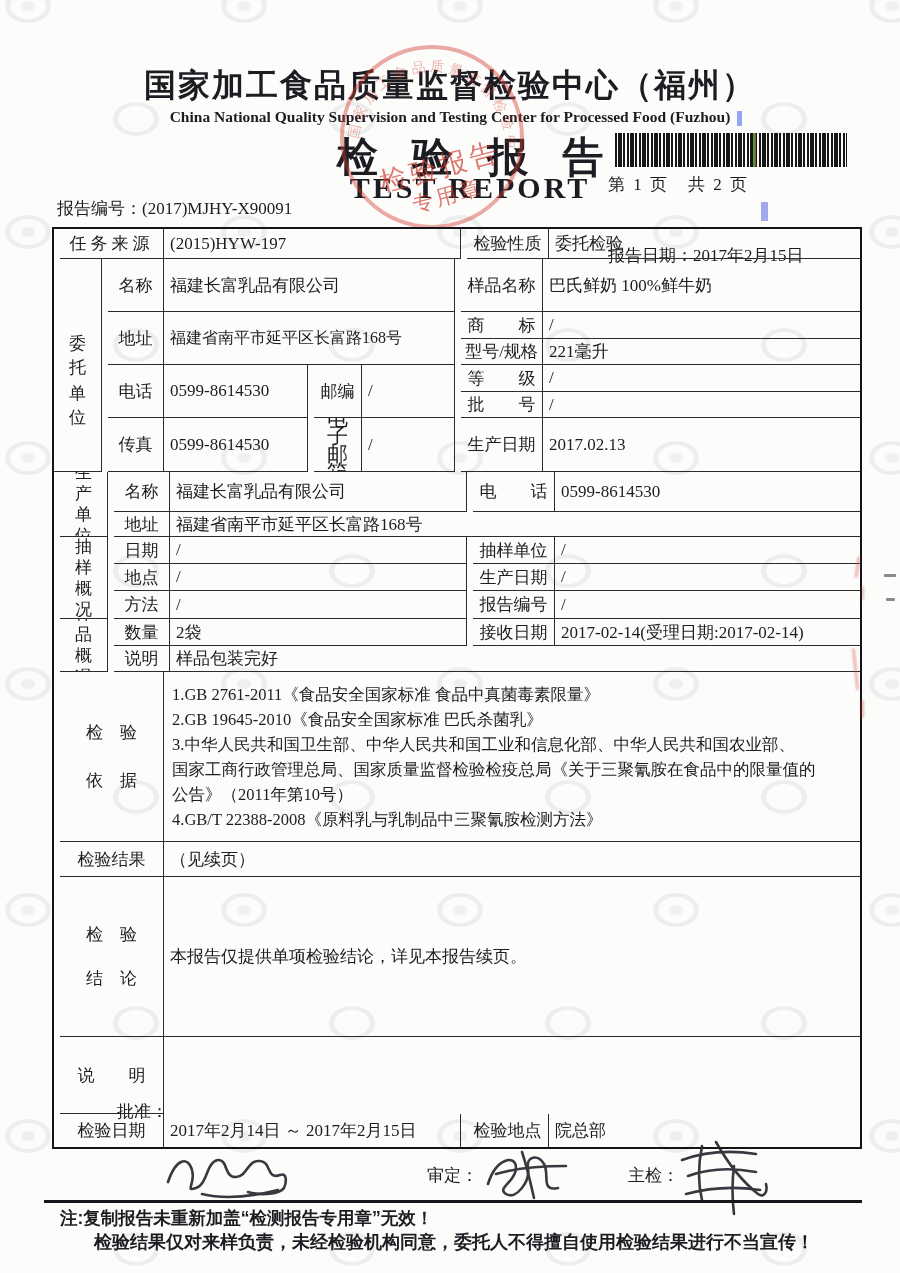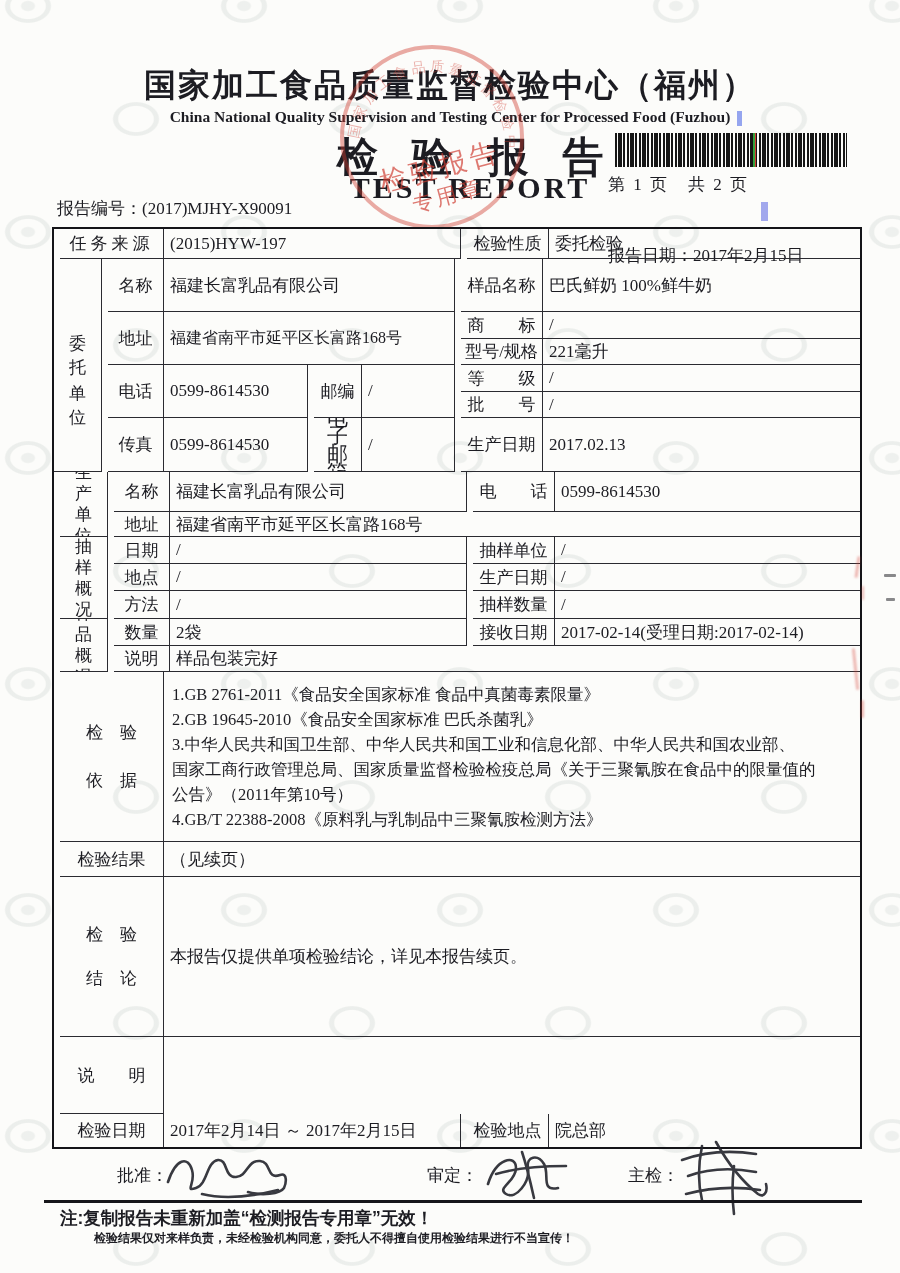--- a/index.html
+++ b/index.html
@@ -58,21 +58,21 @@
   .w353{flex:0 0 353px;width:353px;}
   .grow{flex:1 1 auto;min-width:0;}
   .basis-cell{flex-direction:column;align-items:flex-start;justify-content:center;padding-left:8px;}
   .basis-line{line-height:25px;font-size:16.5px;white-space:nowrap;}
   
   .stampsvg{position:absolute;left:332px;top:37px;pointer-events:none;}
   
   .sig-label{position:absolute;font-size:17px;}
   .rule{position:absolute;left:44px;top:1200px;width:818px;height:3px;background:#16161a;}
   .note1{position:absolute;left:60px;top:1206px;font-size:17.5px;font-weight:bold;font-family:"Liberation Sans","DejaVu Sans",sans-serif;}
-  .note2{position:absolute;left:94px;top:1230px;font-size:12px;font-weight:bold;font-family:"Liberation Sans","DejaVu Sans",sans-serif;}
+  .note2{position:absolute;left:94px;top:1230px;font-size:18px;font-weight:bold;font-family:"Liberation Sans","DejaVu Sans",sans-serif;}
   .edge-dash{position:absolute;background:rgba(40,40,46,.55);border-radius:1px;}
 </style>
 </head>
 <body>
 
 <div class="page">
 
   <div class="abs hdr-cn">国家加工食品质量监督检验中心（福州）</div>
   <div class="abs hdr-en">China National Quality Supervision and Testing Center for Processed Food (Fuzhou)</div>
   <div class="abs title-cn">检 验 报 告</div>
@@ -200,21 +200,21 @@
         </div>
         <div class="r" style="height:27px">
           <div class="c lb w56">地点</div>
           <div class="c w297">/</div>
           <div class="c lb w82">生产日期</div>
           <div class="c grow nr">/</div>
         </div>
         <div class="r" style="height:28px">
           <div class="c lb w56">方法</div>
           <div class="c w297">/</div>
-          <div class="c lb w82">抽样数量</div>
+          <div class="c lb w82">报告编号</div>
           <div class="c grow nr">/</div>
         </div>
       </div>
     </div>
 
     <div class="r" style="height:53px">
       <div class="c w48 lb pre">样品
 概况</div>
       <div class="half grow">
         <div class="r" style="height:27px">
@@ -259,21 +259,21 @@
     </div>
 
     <div class="r" style="height:33px">
       <div class="c lb w104 nb">检验日期</div>
       <div class="c w297 nb">2017年2月14日 ～ 2017年2月15日</div>
       <div class="c lb w82 nb">检验地点</div>
       <div class="c grow nr nb">院总部</div>
     </div>
   </div>
 
-  <div class="sig-label" style="left:117px;top:1164px;">批准：</div>
+  <div class="sig-label" style="left:117px;top:1100px;">批准：</div>
   <svg class="abs" style="left:162px;top:1150px;" width="130" height="50" viewBox="0 0 130 50">
     <g fill="none" stroke="#23242c" stroke-width="2.6" stroke-linecap="round" opacity="0.9">
       <path d="M6,32 C14,8 26,6 30,20 C34,34 22,42 34,38 C46,34 44,12 56,10 C66,9 62,28 74,27 C86,26 85,10 98,11 C110,12 104,30 118,25 C126,22 124,34 122,38 C118,44 100,46 86,42"></path>
       <path d="M40,44 C64,50 92,46 116,40"></path>
     </g>
   </svg>
   <div class="sig-label" style="left:427px;top:1164px;">审定：</div>
   <svg class="abs" style="left:474px;top:1148px;" width="100" height="56" viewBox="0 0 100 56">
     <g fill="none" stroke="#23242c" stroke-width="2.6" stroke-linecap="round" opacity="0.9">
       <path d="M14,36 C22,10 42,6 42,20 C42,34 22,40 32,46 C42,52 56,34 54,20 C52,8 64,6 70,16 C76,26 66,44 84,40"></path>

